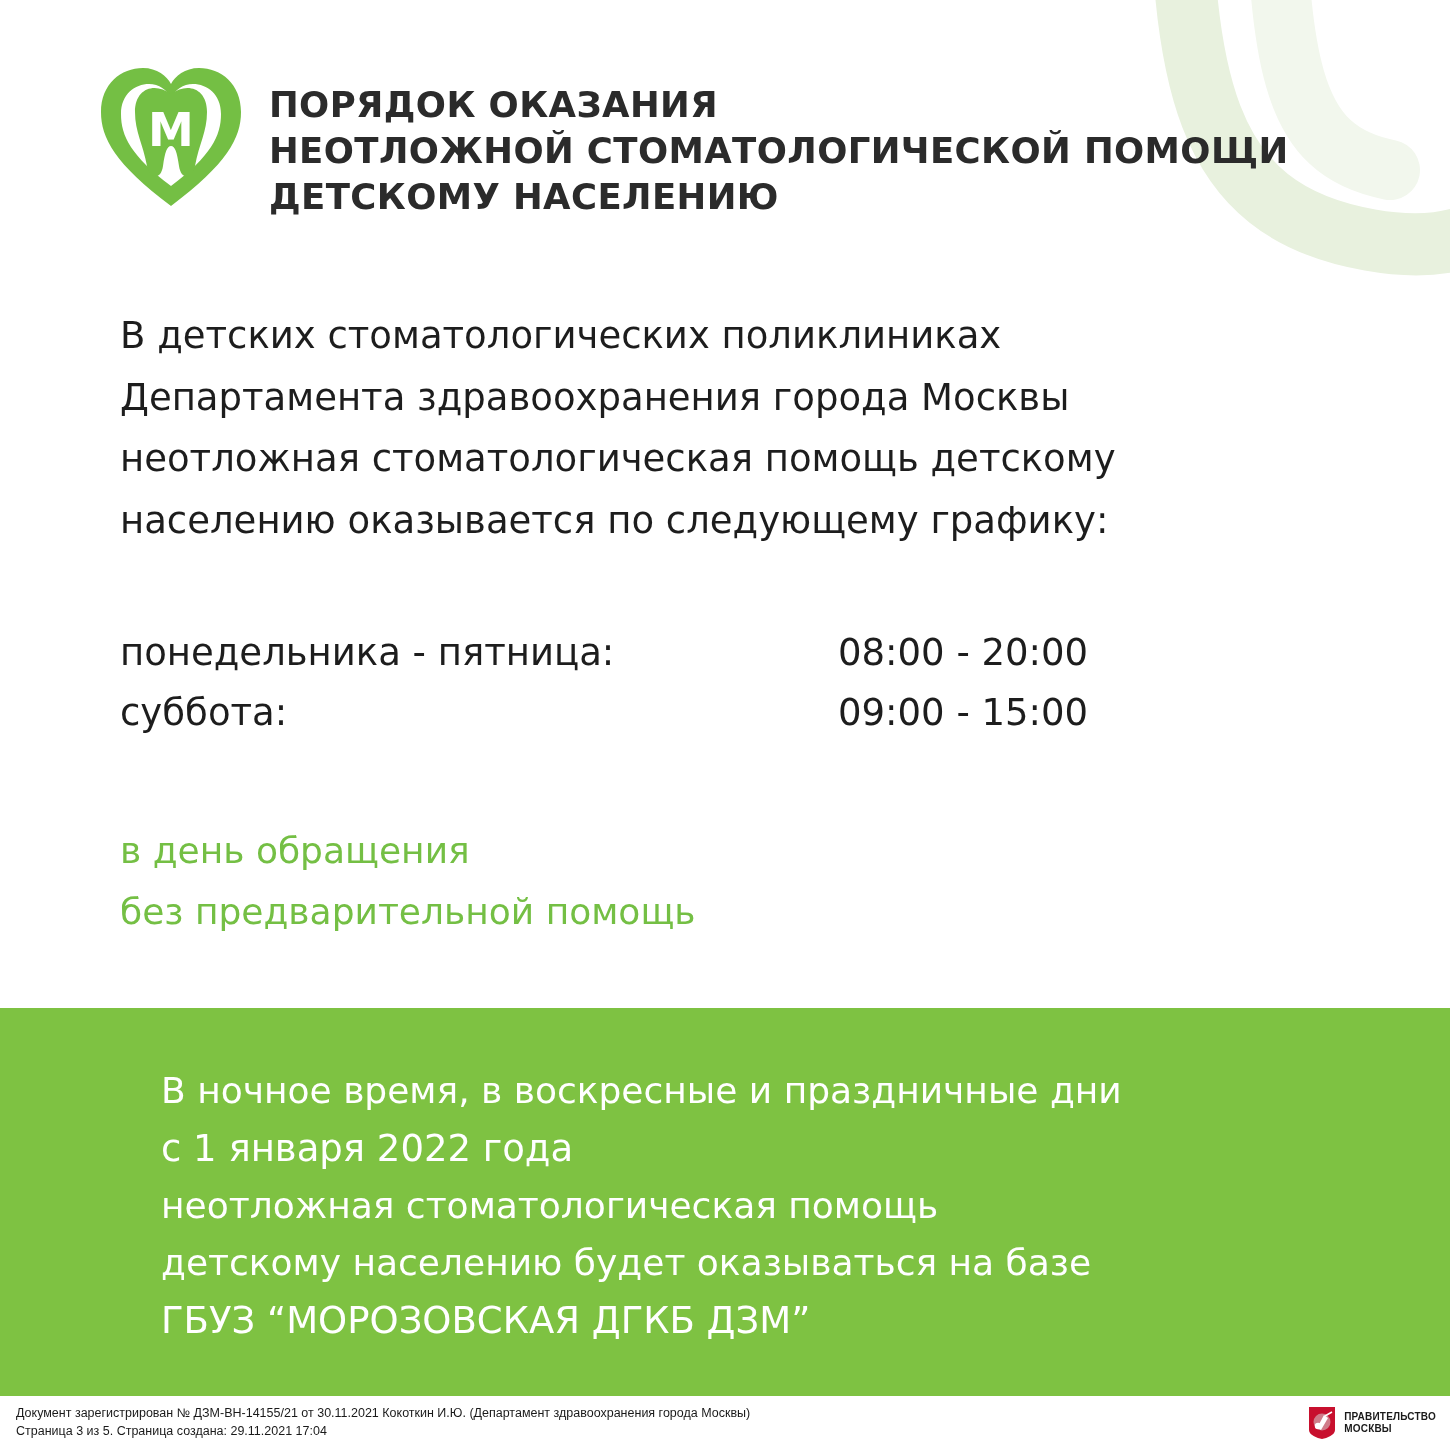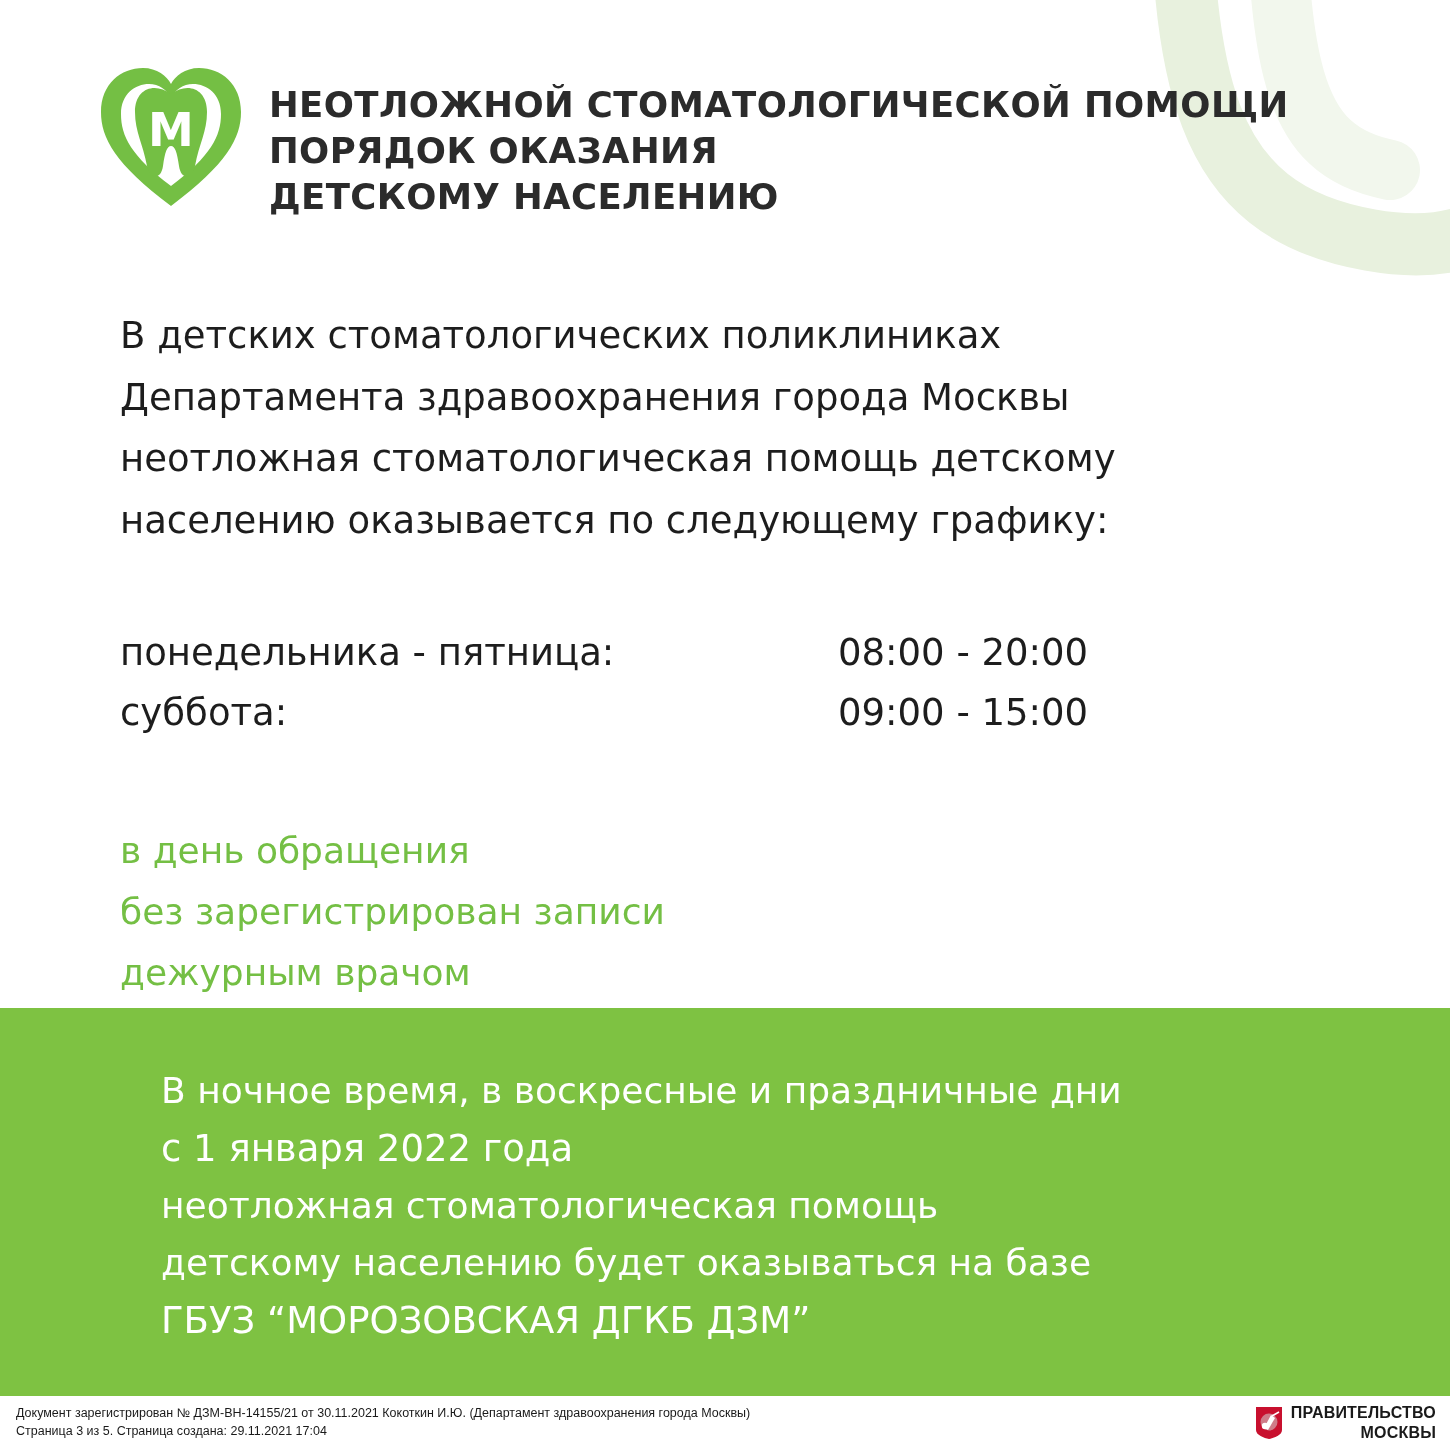--- a/index.html
+++ b/index.html
@@ -157,50 +157,49 @@
     align-items: center;
     gap: 7px;
     padding-right: 4px;
   }
   .gov-emblem {
     width: 30px;
     height: 34px;
     flex: 0 0 30px;
   }
   .gov-label div {
-    font-size: 16px;
+    font-size: 10px;
     font-weight: bold;
     line-height: 1.25;
     color: #1a1a1a;
     font-family: "Liberation Sans", sans-serif;
     letter-spacing: 0.2px;
     white-space: nowrap;
-    text-align: right;
   }
 </style>
 </head>
 <body>
 
 <div class="page">
 
   <svg class="swoosh" viewBox="0 0 560 620" aria-hidden="true">
     <path d="M140 -60 C 140 200, 160 330, 330 360 C 470 385, 520 300, 520 160 L520 -60 Z" fill="none" stroke="#e8f1de" stroke-width="62" stroke-linecap="round"></path>
     <path d="M235 -80 C 235 190, 250 270, 350 290" fill="none" stroke="#f2f7ed" stroke-width="60" stroke-linecap="round"></path>
   </svg>
 
   <div class="header">
     <svg class="logo" viewBox="0 0 152 152">
       <path d="M76 146 C 20 104, 6 78, 6 52 C 6 24, 26 8, 48 8 C 62 8, 72 16, 76 24 C 80 16, 90 8, 104 8 C 126 8, 146 24, 146 52 C 146 78, 132 104, 76 146 Z" fill="#74bf44"></path>
       <path d="M76 126 C 36 96, 26 76, 26 54 C 26 34, 40 24, 54 24 C 64 24, 72 30, 76 38 C 80 30, 88 24, 98 24 C 112 24, 126 34, 126 54 C 126 76, 116 96, 76 126 Z" fill="#ffffff"></path>
       <path d="M76 34 C 60 22, 40 28, 40 52 C 40 72, 48 84, 52 106 C 55 120, 66 120, 68 106 C 70 92, 72 86, 76 86 C 80 86, 82 92, 84 106 C 86 120, 97 120, 100 106 C 104 84, 112 72, 112 52 C 112 28, 92 22, 76 34 Z" fill="#74bf44"></path>
       <text x="76" y="86" text-anchor="middle" font-family="DejaVu Sans, sans-serif" font-size="46" font-weight="bold" fill="#ffffff">М</text>
     </svg>
     <div class="title-block">
+      <div class="title-line">ПОРЯДОК ОКАЗАНИЯ</div>
       <div class="title-line">НЕОТЛОЖНОЙ СТОМАТОЛОГИЧЕСКОЙ ПОМОЩИ</div>
-      <div class="title-line">ПОРЯДОК ОКАЗАНИЯ</div>
       <div class="title-line">ДЕТСКОМУ НАСЕЛЕНИЮ</div>
     </div>
   </div>
 
   <div class="body-wrap">
 
     <div class="intro">
       <p>В детских стоматологических поликлиниках</p>
       <p>Департамента здравоохранения города Москвы</p>
       <p>неотложная стоматологическая помощь детскому</p>
@@ -213,22 +212,21 @@
         <div class="sched-time">08:00 - 20:00</div>
       </div>
       <div class="sched-row">
         <div class="sched-day">суббота:</div>
         <div class="sched-time">09:00 - 15:00</div>
       </div>
     </div>
 
     <div class="green-notes">
       <div>в день обращения</div>
-      <div>без зарегистрирован записи</div>
-      <div>дежурным врачом</div>
+      <div>без предварительной помощь</div>
     </div>
 
   </div>
 
   <div class="green-panel">
     <div class="ln">В ночное время, в воскресные и праздничные дни</div>
     <div class="ln bold">с 1 января 2022 года</div>
     <div class="ln">неотложная стоматологическая помощь</div>
     <div class="ln">детскому населению будет оказываться на базе</div>
     <div class="ln bold">ГБУЗ “МОРОЗОВСКАЯ ДГКБ ДЗМ”</div>

